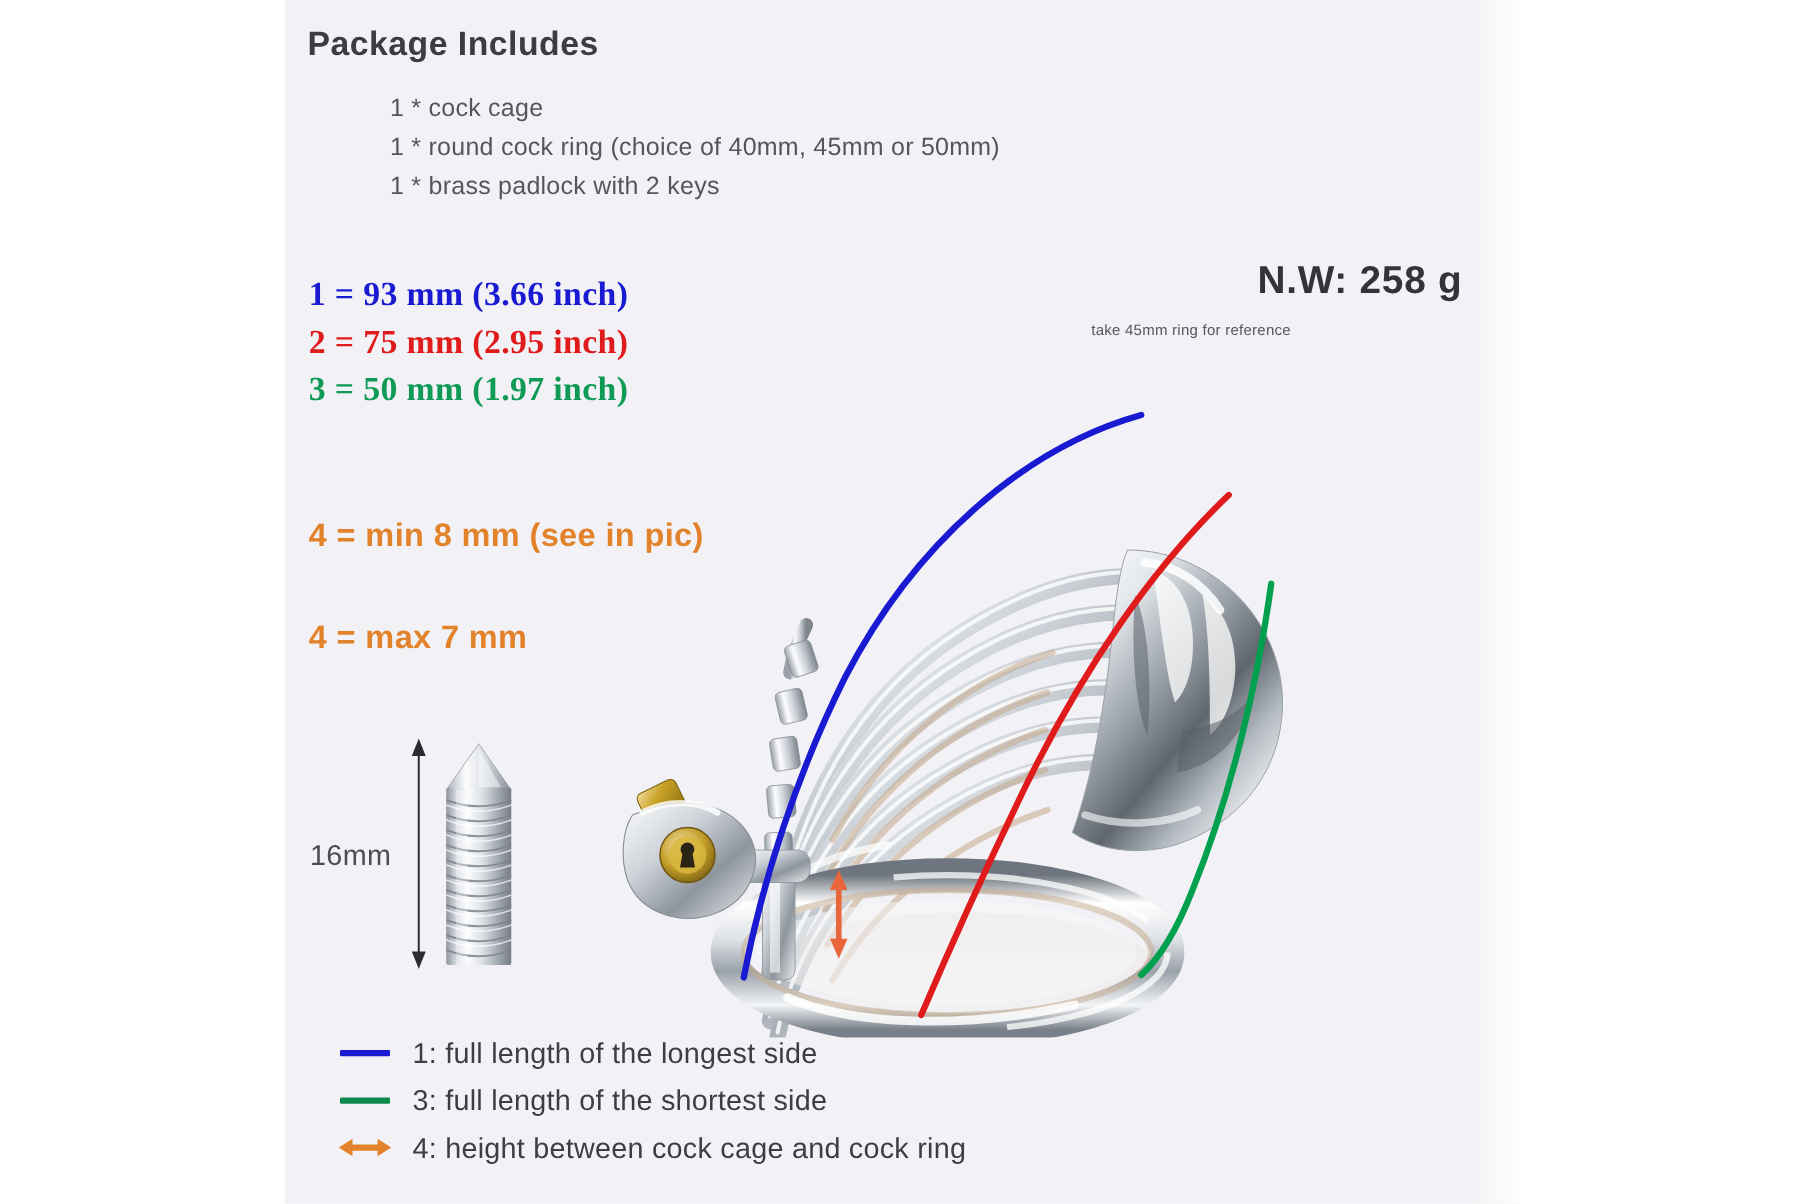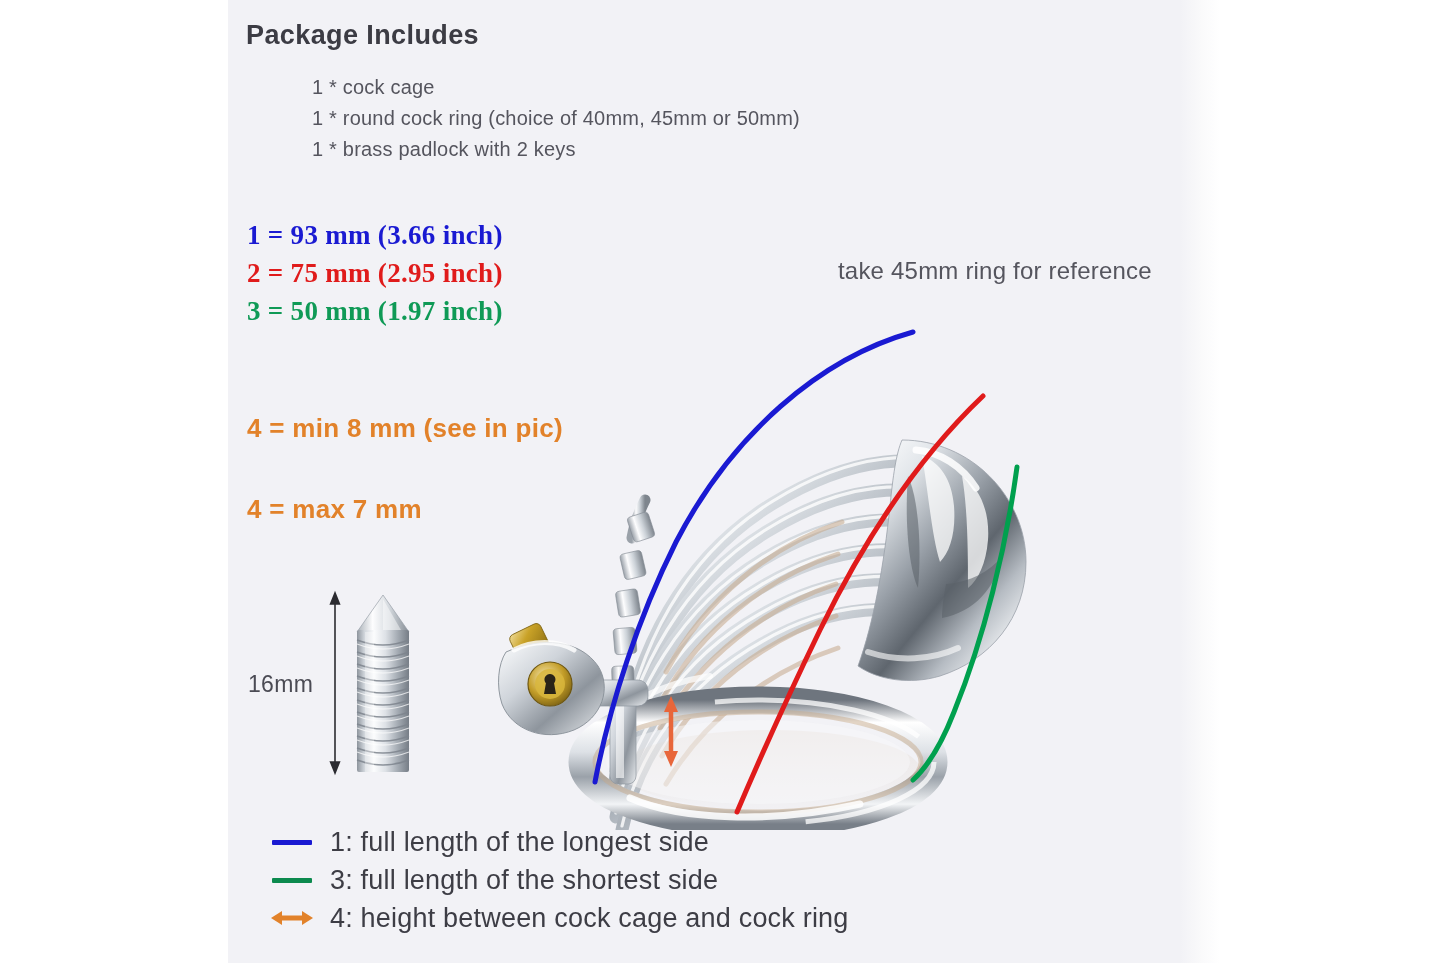--- a/index.html
+++ b/index.html
@@ -46,22 +46,22 @@
     font-size:26px;font-weight:bold;line-height:37px;color:#e2822a;
     white-space:nowrap;letter-spacing:.3px;margin-top:44px;
   }
 
   .nw{
     position:absolute;left:1006px;top:206px;
     font-size:31px;font-weight:bold;color:#33333b;letter-spacing:.6px;
     white-space:nowrap;
   }
   .nw-sub{
-    position:absolute;left:838px;top:257px;
-    font-size:24px;color:#55555e;letter-spacing:.2px;white-space:nowrap;
+    position:absolute;left:873px;top:257px;
+    font-size:12px;color:#55555e;letter-spacing:.2px;white-space:nowrap;
   }
 
   
   .screwlbl{
     position:absolute;left:248px;top:671px;
     font-size:23px;color:#4b4b54;letter-spacing:.3px;
   }
   #screw-wrap{position:absolute;left:325px;top:588px;width:110px;height:190px;}
 
   
@@ -70,21 +70,21 @@
   
   .legend{position:absolute;left:268px;top:823px;}
   .legend-row{
     display:flex;align-items:center;height:38px;
   }
   .swatch{width:48px;height:38px;flex:0 0 48px;position:relative;}
   .swatch i{
     position:absolute;left:4px;top:17px;width:40px;height:5px;border-radius:1px;display:block;
   }
   .legend-txt{
-    font-size:27px;color:#3d3d45;letter-spacing:.2px;white-space:nowrap;
+    font-size:23px;color:#3d3d45;letter-spacing:.2px;white-space:nowrap;
     padding-left:14px;
   }
 </style>
 </head>
 <body>
 
 <div id="stage">
 
   <div class="panel"></div>
   <div class="panel-fade"></div>
@@ -100,20 +100,21 @@
     <div class="row r1">1 = 93 mm  (3.66 inch)</div>
     <div class="row r2">2 = 75 mm  (2.95 inch)</div>
     <div class="row r3">3 = 50 mm  (1.97 inch)</div>
   </div>
 
   <div class="dims4">
     <div class="row">4 = min  8 mm (see in pic)</div>
     <div class="row">4 = max 7 mm</div>
   </div>
 
+  <div class="nw">N.W: 258 g</div>
   <div class="nw-sub">take 45mm ring for reference</div>
 
   <div class="screwlbl">16mm</div>
 
   <div id="screw-wrap">
     <svg width="110" height="190" viewBox="0 0 110 190">
       <defs>
         <linearGradient id="shaftG" x1="0" y1="0" x2="1" y2="0">
           <stop offset="0%" stop-color="#8e959d"></stop>
           <stop offset="14%" stop-color="#cfd4da"></stop>

